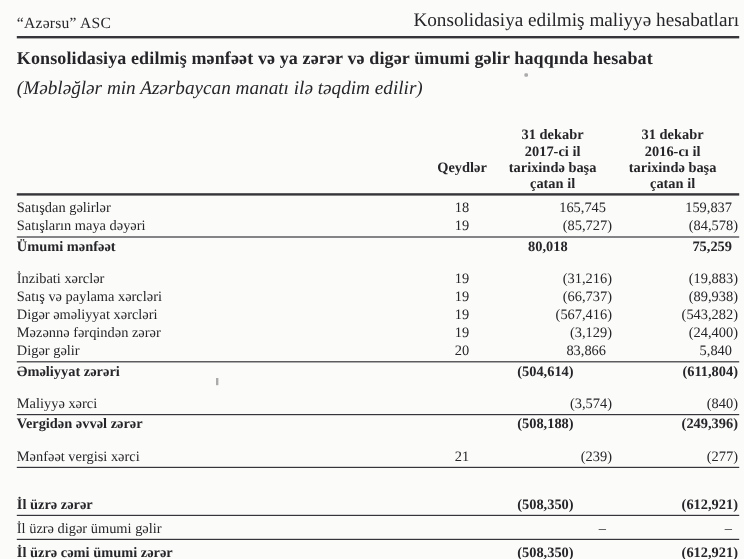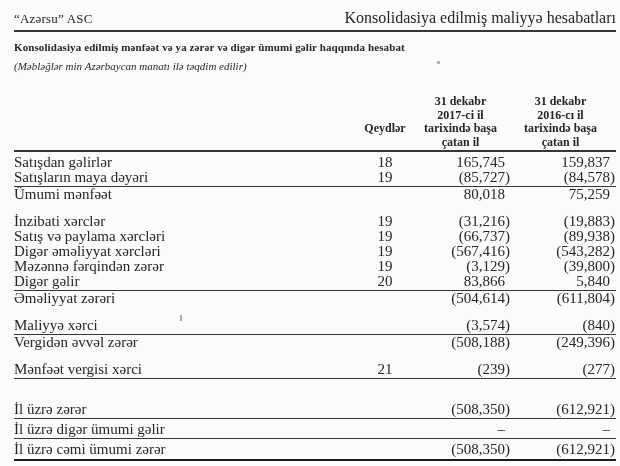--- a/index.html
+++ b/index.html
@@ -22,40 +22,40 @@
 
   
   .page-header{
     display:flex;justify-content:space-between;align-items:flex-end;
     padding-top:9px;padding-bottom:3px;
     border-bottom:2px solid var(--rule);
   }
   .company{font-size:13px;letter-spacing:.2px;}
   .doc-type{font-size:16px;}
 
-  .report-title{margin-top:9px;font-size:11px;font-weight:bold;letter-spacing:.1px;}
-  .report-subtitle{margin-top:7px;font-size:11px;font-style:italic;}
+  .report-title{margin-top:9px;font-size:15px;font-weight:bold;letter-spacing:.1px;}
+  .report-subtitle{margin-top:7px;font-size:16px;font-style:italic;}
 
   
   .grid-row{
     display:grid;
     grid-template-columns:1fr 62px 95px 105px;
   }
   .table-header{
     margin-top:23px;
     align-items:end;
     border-bottom:2px solid var(--rule);
     font-weight:bold;font-size:12px;line-height:13.5px;
   }
   .col-notes{text-align:center;margin-bottom:15px;}
   .col-period{text-align:center;white-space:pre-line;padding-right:6px;padding-bottom:1px;}
 
   .table-body{padding-top:3px;}
-  .t-row{font-size:15px;line-height:15px;min-height:15px;align-items:baseline;}
-  .t-row.bold{font-weight:normal;}
+  .t-row{font-size:12px;line-height:15px;min-height:15px;align-items:baseline;}
+  .t-row.bold{font-weight:bold;gap:32px;}
   .t-row.u1{border-bottom:1.5px solid var(--rule);padding-bottom:1px;}
   .t-row.u2{border-bottom:2.5px solid var(--rule-heavy);padding-bottom:2px;}
   .t-row.gap-lg{margin-top:12px;}
   .t-row.gap-md{margin-top:23px;}
   .t-row.gap-xs{margin-top:3px;}
   .cell-label{padding-right:4px;}
   .cell-note{text-align:center;}
   .cell-val{text-align:right;padding-right:6px;}
   .cell-val.paren{padding-right:1px;}
 
@@ -125,21 +125,21 @@
           <div class="grid-row t-row">
     <div class="cell-label">Digər əməliyyat xərcləri</div>
     <div class="cell-note">19</div>
     <div class="cell-val paren">(567,416)</div>
     <div class="cell-val paren">(543,282)</div>
   </div>
           <div class="grid-row t-row">
     <div class="cell-label">Məzənnə fərqindən zərər</div>
     <div class="cell-note">19</div>
     <div class="cell-val paren">(3,129)</div>
-    <div class="cell-val paren">(39,800)</div>
+    <div class="cell-val paren">(24,400)</div>
   </div>
           <div class="grid-row t-row u1">
     <div class="cell-label">Digər gəlir</div>
     <div class="cell-note">20</div>
     <div class="cell-val">83,866</div>
     <div class="cell-val">5,840</div>
   </div>
           <div class="grid-row t-row bold">
     <div class="cell-label">Əməliyyat zərəri</div>
     <div class="cell-note"></div>

